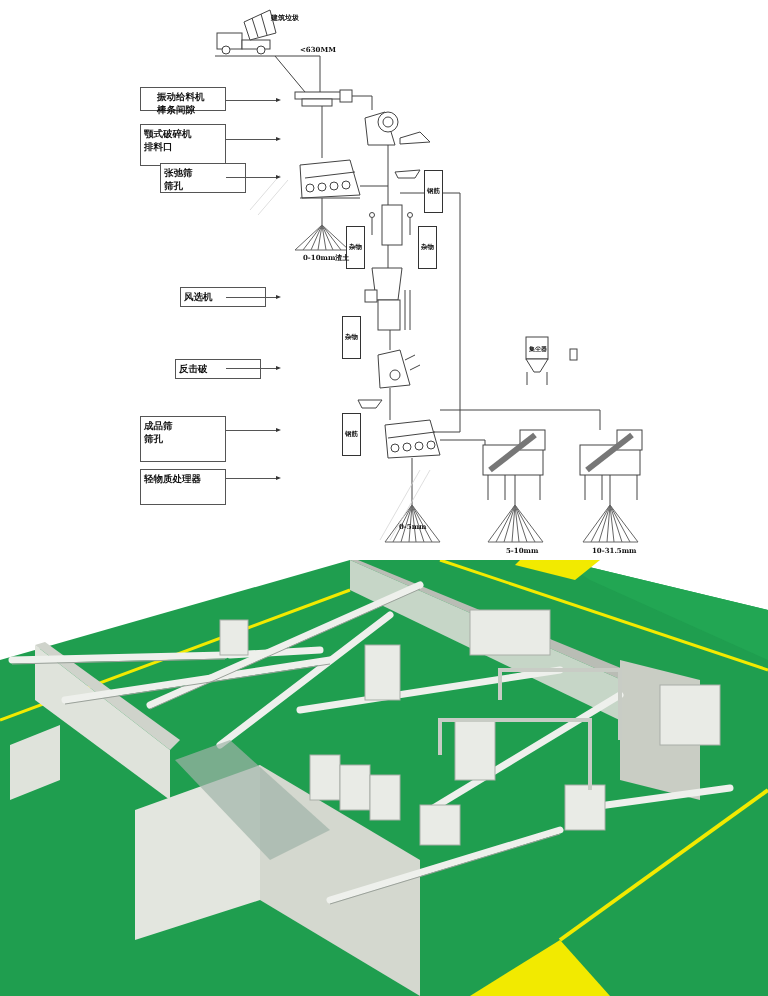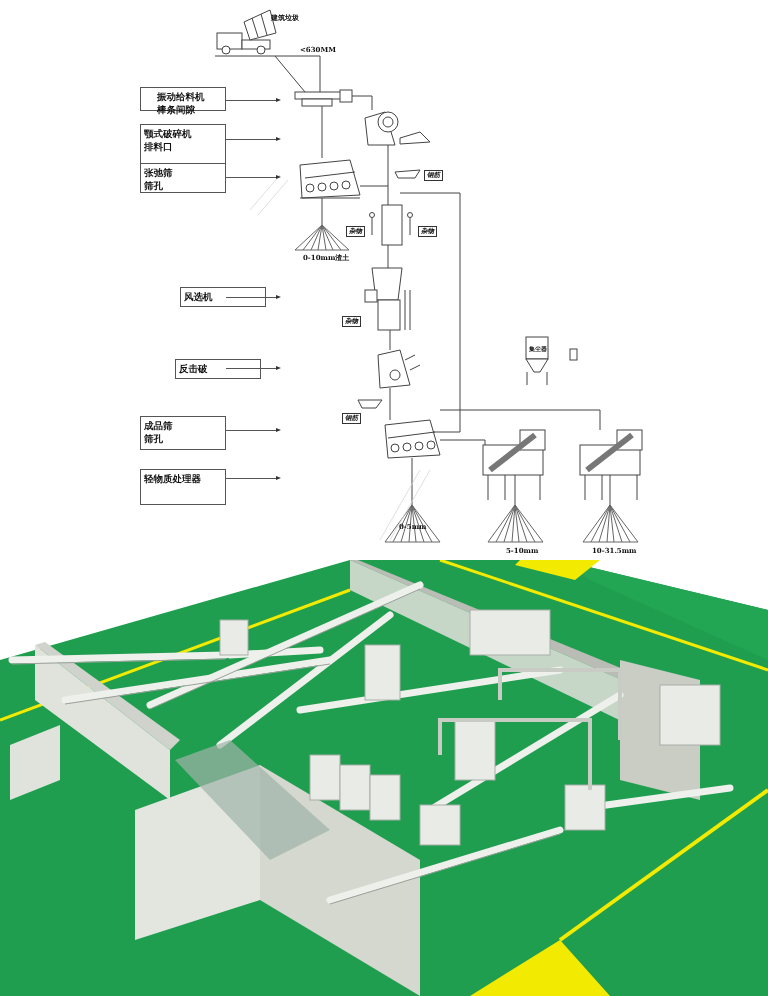--- a/index.html
+++ b/index.html
@@ -2,21 +2,21 @@
 <html><head>
 <meta charset="utf-8">
 <style>
   html, body { margin:0; padding:0; background:#ffffff; }
   body { width:768px; height:996px; position:relative; overflow:hidden; font-family:"DejaVu Sans", sans-serif; }
   .flow { position:absolute; left:0; top:0; width:768px; height:560px; background:#fff; }
   .label-box { position:absolute; left:140px; width:86px; border:1px solid #555; background:#fff; font-size:9.5px; line-height:13px; color:#111; padding:2px 3px; box-sizing:border-box; font-weight:bold; }
   .label-line { position:absolute; height:1px; background:#555; left:226px; }
   .label-arrow { position:absolute; width:0; height:0; border-top:2px solid transparent; border-bottom:2px solid transparent; border-left:5px solid #333; }
   .caption { position:absolute; font-size:7px; color:#111; font-weight:bold; font-family:"DejaVu Serif", serif; }
-  .tag { position:absolute; font-size:6.5px; color:#111; border:1px solid #333; padding:0 2px; background:#fff; font-weight:bold;font-style:italic; }
+  .tag { position:absolute; font-size:6.5px; color:#111; border:1px solid #333; padding:16px 2px; background:#fff; font-weight:bold; }
   .render { position:absolute; left:0; top:560px; width:768px; height:436px; overflow:hidden; }
 </style>
 </head>
 <body>
 
 <div class="flow">
 
   <svg width="768" height="560" style="position:absolute;left:0;top:0">
     <g stroke="#444" fill="none" stroke-width="1">
 
@@ -205,40 +205,40 @@
   <div class="label-line" style="top:100px;width:52px;"></div>
     <div class="label-arrow" style="left:276px;top:98px;"></div>
 
   <div class="label-box" style="top:124px;height:42px;">
     <div>颚式破碎机</div>
     <div>排料口</div>
   </div>
   <div class="label-line" style="top:139px;width:52px;"></div>
     <div class="label-arrow" style="left:276px;top:137px;"></div>
 
-  <div class="label-box" style="top:163px;height:30px;">
+  <div class="label-box" style="top:163px;height:30px;margin-left:20px;">
     <div>张弛筛</div>
     <div>筛孔</div>
   </div>
   <div class="label-line" style="top:177px;width:52px;"></div>
     <div class="label-arrow" style="left:276px;top:175px;"></div>
 
   <div class="label-box" style="top:287px;height:20px;margin-left:40px;">
     <div>风选机</div>
   </div>
   <div class="label-line" style="top:297px;width:52px;"></div>
     <div class="label-arrow" style="left:276px;top:295px;"></div>
 
   <div class="label-box" style="top:359px;height:20px;margin-left:35px;">
     <div>反击破</div>
   </div>
   <div class="label-line" style="top:368px;width:52px;"></div>
     <div class="label-arrow" style="left:276px;top:366px;"></div>
 
-  <div class="label-box" style="top:416px;height:34px;">
+  <div class="label-box" style="top:416px;height:46px;">
     <div>成品筛</div>
     <div>筛孔</div>
   </div>
   <div class="label-line" style="top:430px;width:52px;"></div>
     <div class="label-arrow" style="left:276px;top:428px;"></div>
 
   <div class="label-box" style="top:469px;height:36px;">
     <div>轻物质处理器</div>
   </div>
   <div class="label-line" style="top:478px;width:52px;"></div>

